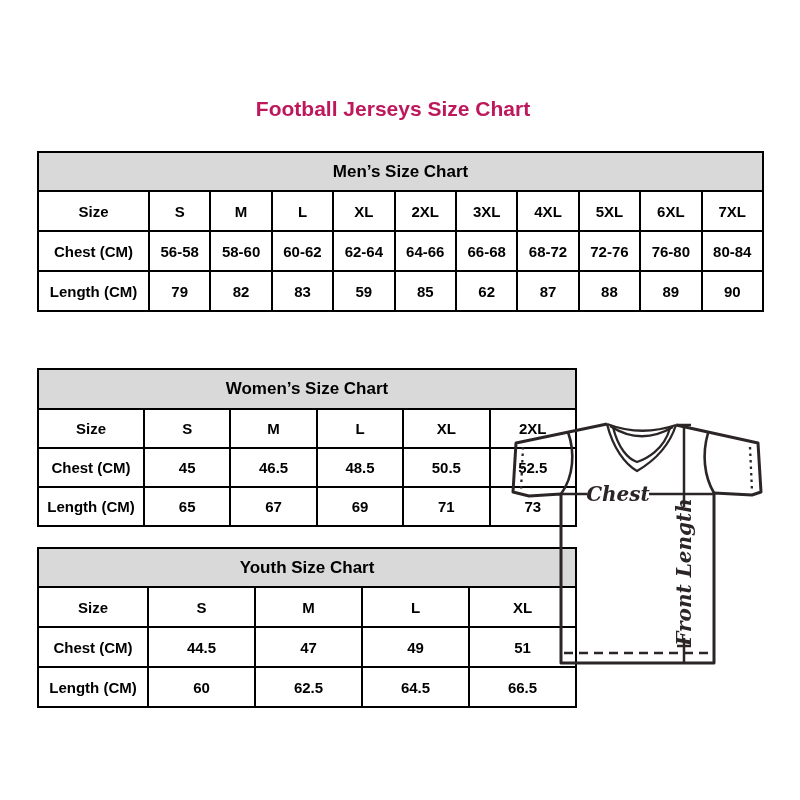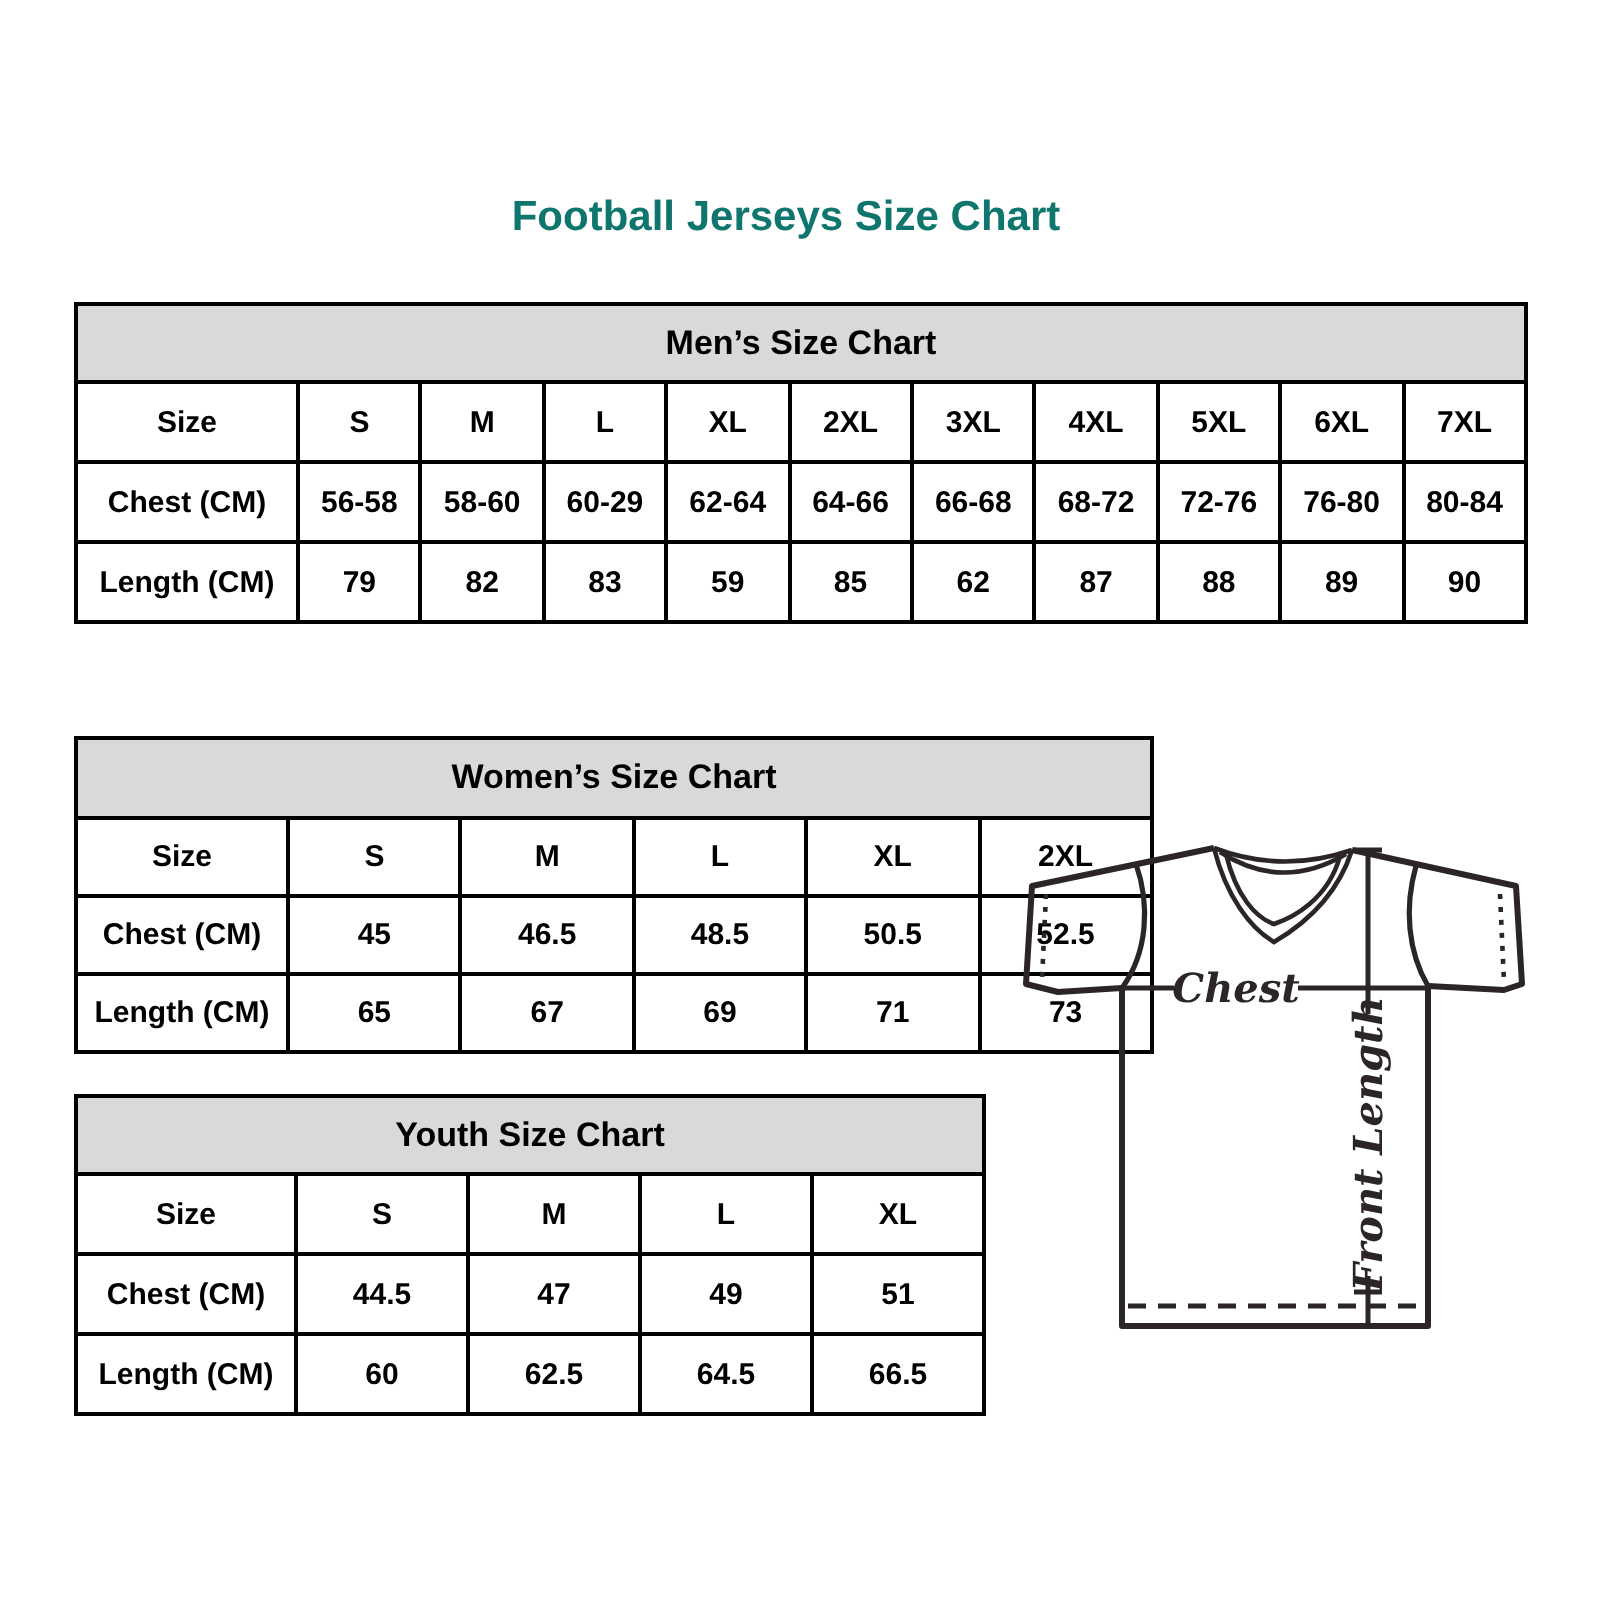--- a/index.html
+++ b/index.html
@@ -2,40 +2,40 @@
 <html><head>
 <meta charset="utf-8">
 <style>
   html,body{margin:0;padding:0;}
   body{
     width:800px;height:800px;background:#ffffff;position:relative;
     font-family:"Liberation Sans", sans-serif;color:#000;overflow:hidden;
   }
   .page-title{
     position:absolute;top:97px;left:0;width:786px;text-align:center;
-    font-size:21px;font-weight:bold;color:#0f766e;
+    font-size:21px;font-weight:bold;color:#be185d;
   }
   table.size-table{
     position:absolute;border-collapse:collapse;table-layout:fixed;
     background:#fff;
   }
   table.size-table td, table.size-table th{
     border:2px solid #000;text-align:center;vertical-align:middle;
     font-weight:bold;font-size:15px;padding:0;color:#000;
     overflow:hidden;white-space:nowrap;
   }
   table.size-table th.chart-title{
     background:#d9d9d9;font-size:17px;height:37px;margin-top:44px;
   }
   #men-table{left:37px;top:151px;width:727px;}
   #men-table tbody tr{height:40px;}
   #women-table{left:37px;top:368px;width:540px;}
   #women-table tbody tr{height:39px;}
   #women-table th.chart-title{height:38px;}
-  #youth-table{left:37px;top:547px;width:456px;}
+  #youth-table{left:37px;top:547px;width:540px;}
   #youth-table tbody tr{height:40px;}
   #youth-table th.chart-title{height:37px;}
   col.label-col-men{width:111px;}
   col.label-col-women{width:106px;}
   col.label-col-youth{width:110px;}
   .jersey-wrap{position:absolute;left:498px;top:406px;width:280px;height:270px;}
   .jersey-wrap svg{display:block;}
   .diagram-label{
     font-family:"DejaVu Serif", serif;font-weight:bold;font-style:italic;
     fill:#2b2526;
@@ -76,21 +76,21 @@
         <td>3XL</td>
         <td>4XL</td>
         <td>5XL</td>
         <td>6XL</td>
         <td>7XL</td>
       </tr>
       <tr>
         <td>Chest (CM)</td>
         <td>56-58</td>
         <td>58-60</td>
-        <td>60-29</td>
+        <td>60-62</td>
         <td>62-64</td>
         <td>64-66</td>
         <td>66-68</td>
         <td>68-72</td>
         <td>72-76</td>
         <td>76-80</td>
         <td>80-84</td>
       </tr>
       <tr>
         <td>Length (CM)</td>

